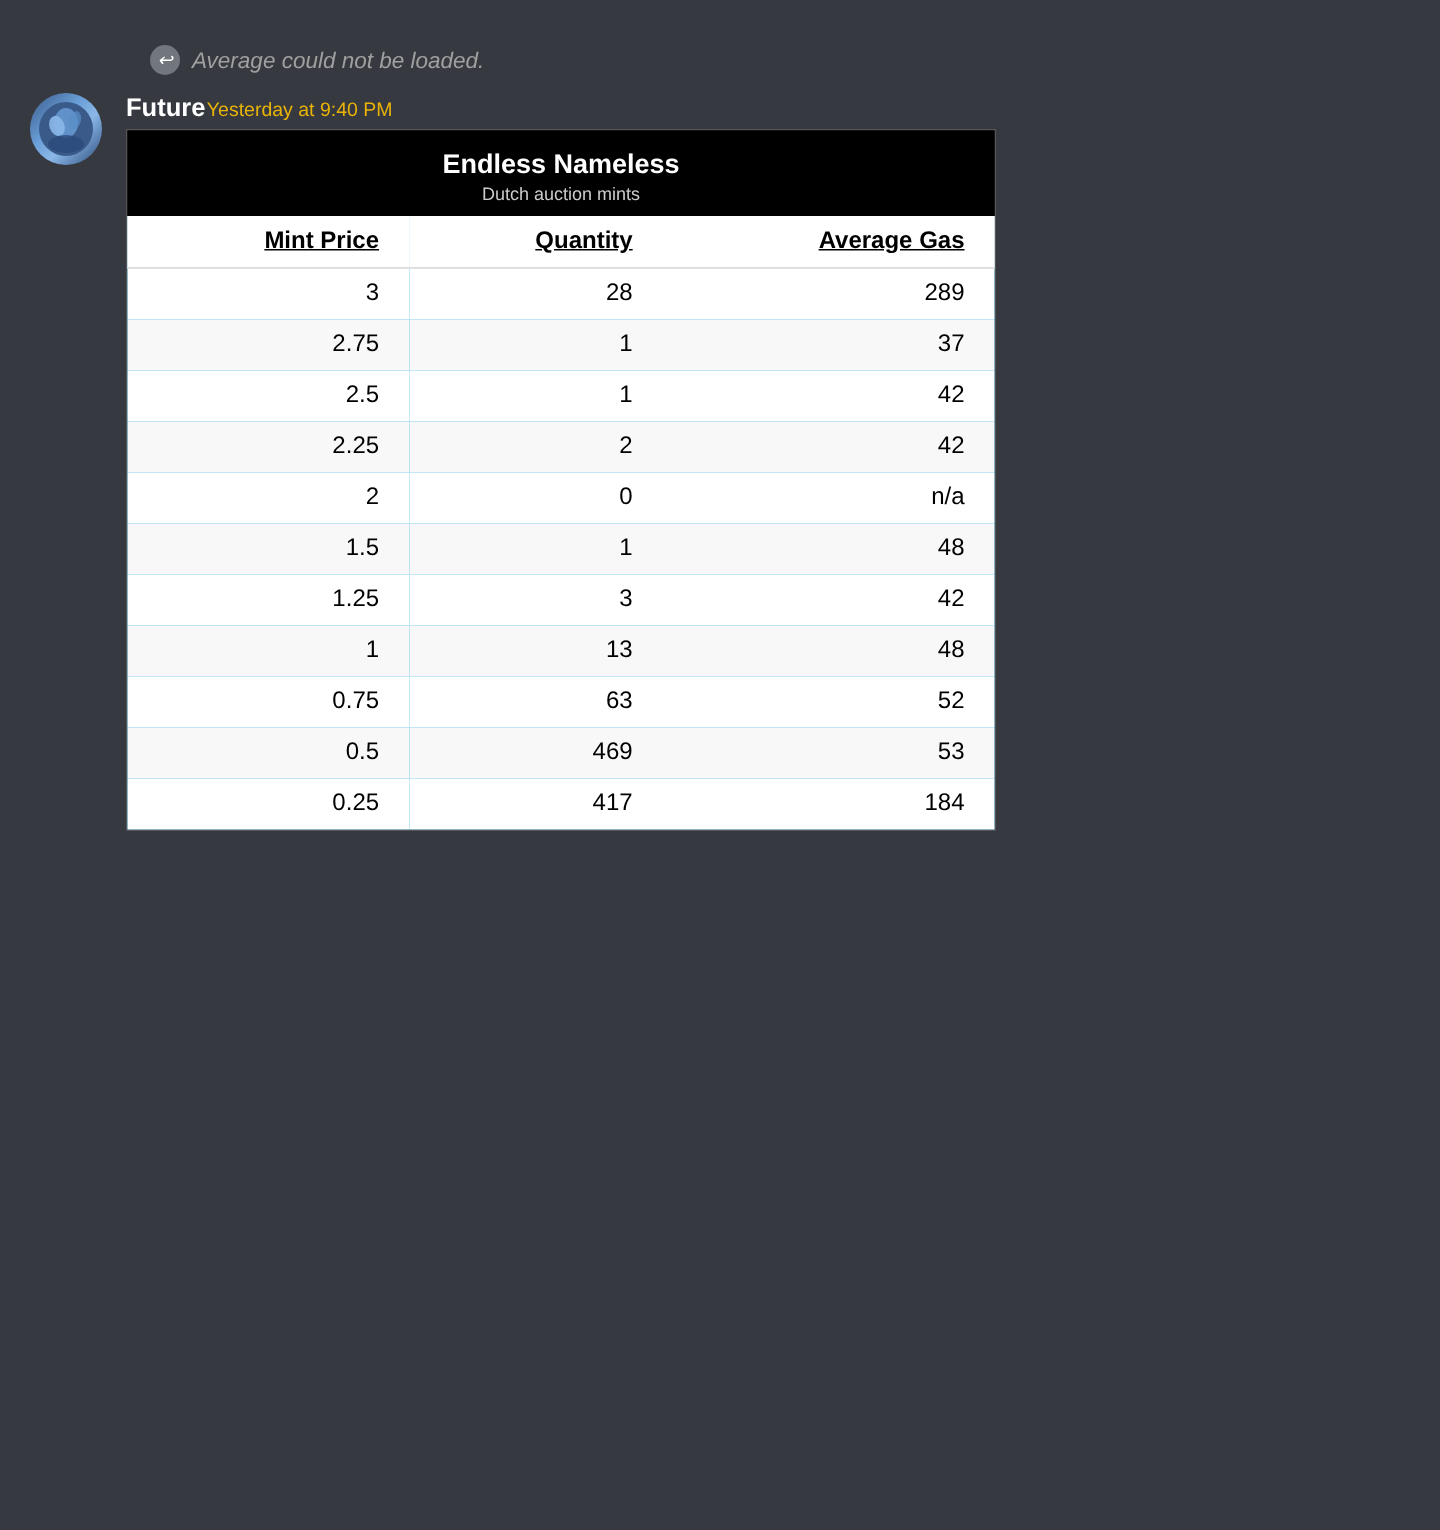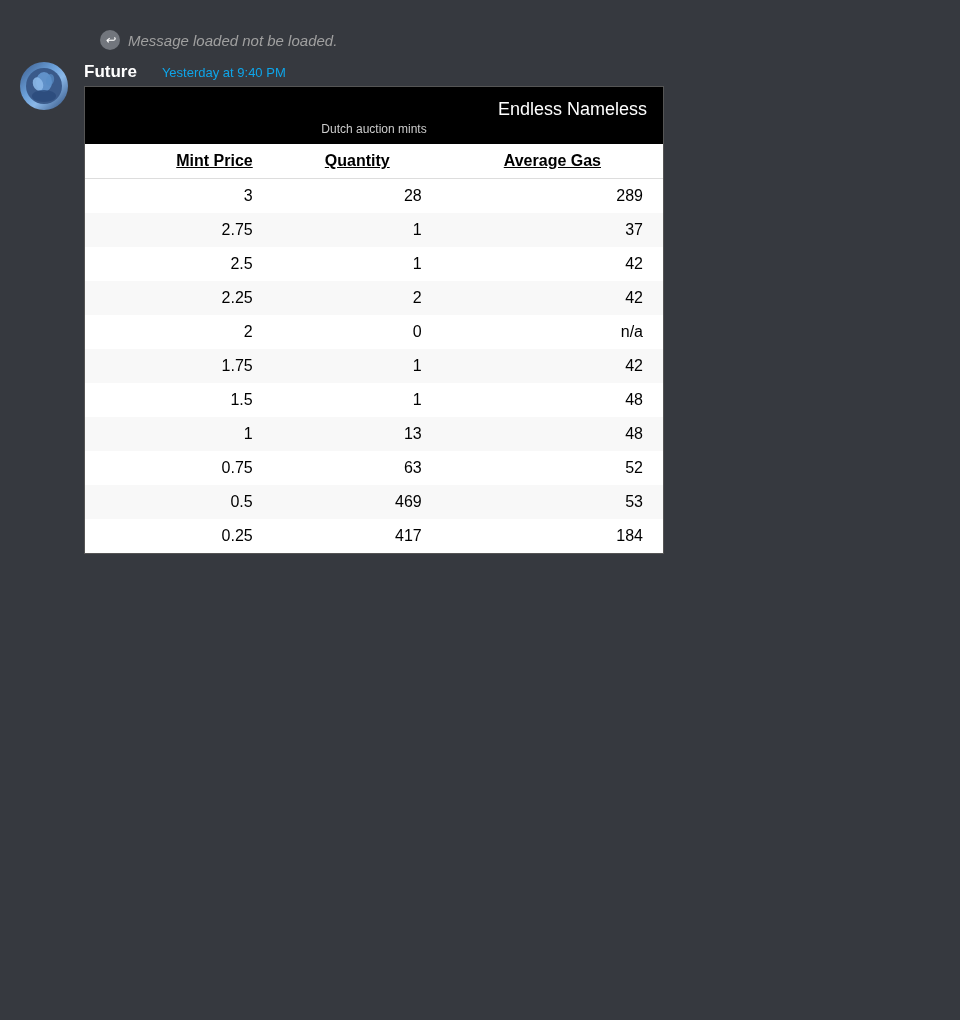--- a/index.html
+++ b/index.html
@@ -65,33 +65,33 @@
       height: 40px;
     }
 
     .message-content {
       flex: 1;
     }
 
     .message-header {
       display: flex;
       align-items: baseline;
-      gap: 25px;
+      gap: 1px;
       margin-bottom: 4px;
     }
 
     .username {
       font-weight: 700;
       font-size: 17px;
       color: #ffffff;
     }
 
     .timestamp {
       font-size: 13px;
-      color: #0ea5e9;
+      color: #eab308;
     }
 
     .message-text {
       font-size: 18px;
       color: #dcddde;
       line-height: 1.4;
       margin-bottom: 12px;
     }
 
     .table-wrapper {
@@ -103,40 +103,39 @@
 
     .table-header {
       background: #000000;
       text-align: center;
       padding: 12px 16px 8px;
     }
 
     .table-title {
       color: #ffffff;
       font-size: 18px;
-      font-weight: 400;
-      text-align: right;
+      font-weight: 700;
     }
 
     .table-subtitle {
       color: #cccccc;
       font-size: 12px;
       font-weight: 400;
       margin-top: 2px;
     }
 
     .data-table {
       width: 100%;
       border-collapse: collapse;
       background: #0ea5e9;
       color: #000000;
     }
 
     .data-table th {
-      text-align: center;
+      text-align: right;
       padding: 8px 20px;
       font-size: 16px;
       font-weight: 700;
       text-decoration: underline;
       border-bottom: 1px solid #ddd;
       background: #ffffff;
     }
 
     .data-table th:first-child {
       text-align: right;
@@ -162,21 +161,21 @@
       background: #f8f8f8;
     }
   </style>
 </head>
 <body>
 
 <div class="chat-container">
 
   <div class="error-message">
     <div class="error-icon">↩</div>
-    <span>Message loaded not be loaded.</span>
+    <span>Average could not be loaded.</span>
   </div>
 
   <div class="message-row">
 
     <div class="avatar">
       <svg viewBox="0 0 40 40" xmlns="http://www.w3.org/2000/svg">
         <ellipse cx="20" cy="20" rx="18" ry="18" fill="#3a5a8a"></ellipse>
         <ellipse cx="20" cy="16" rx="8" ry="10" fill="#6a9fd8" opacity="0.8"></ellipse>
         <ellipse cx="14" cy="18" rx="5" ry="7" fill="#8bb8e8" opacity="0.9" transform="rotate(-20 14 18)"></ellipse>
         <ellipse cx="26" cy="14" rx="4" ry="6" fill="#5a8fc8" opacity="0.7" transform="rotate(15 26 14)"></ellipse>
@@ -224,28 +223,28 @@
                 <td>2.25</td>
                 <td>2</td>
                 <td>42</td>
               </tr>
               <tr>
                 <td>2</td>
                 <td>0</td>
                 <td>n/a</td>
               </tr>
               <tr>
-                <td>1.75</td>
-                <td>1</td>
+                <td>1.5</td>
+                <td>1</td>
+                <td>48</td>
+              </tr>
+              <tr>
+                <td>1.25</td>
+                <td>3</td>
                 <td>42</td>
-              </tr>
-              <tr>
-                <td>1.5</td>
-                <td>1</td>
-                <td>48</td>
               </tr>
               <tr>
                 <td>1</td>
                 <td>13</td>
                 <td>48</td>
               </tr>
               <tr>
                 <td>0.75</td>
                 <td>63</td>
                 <td>52</td>

